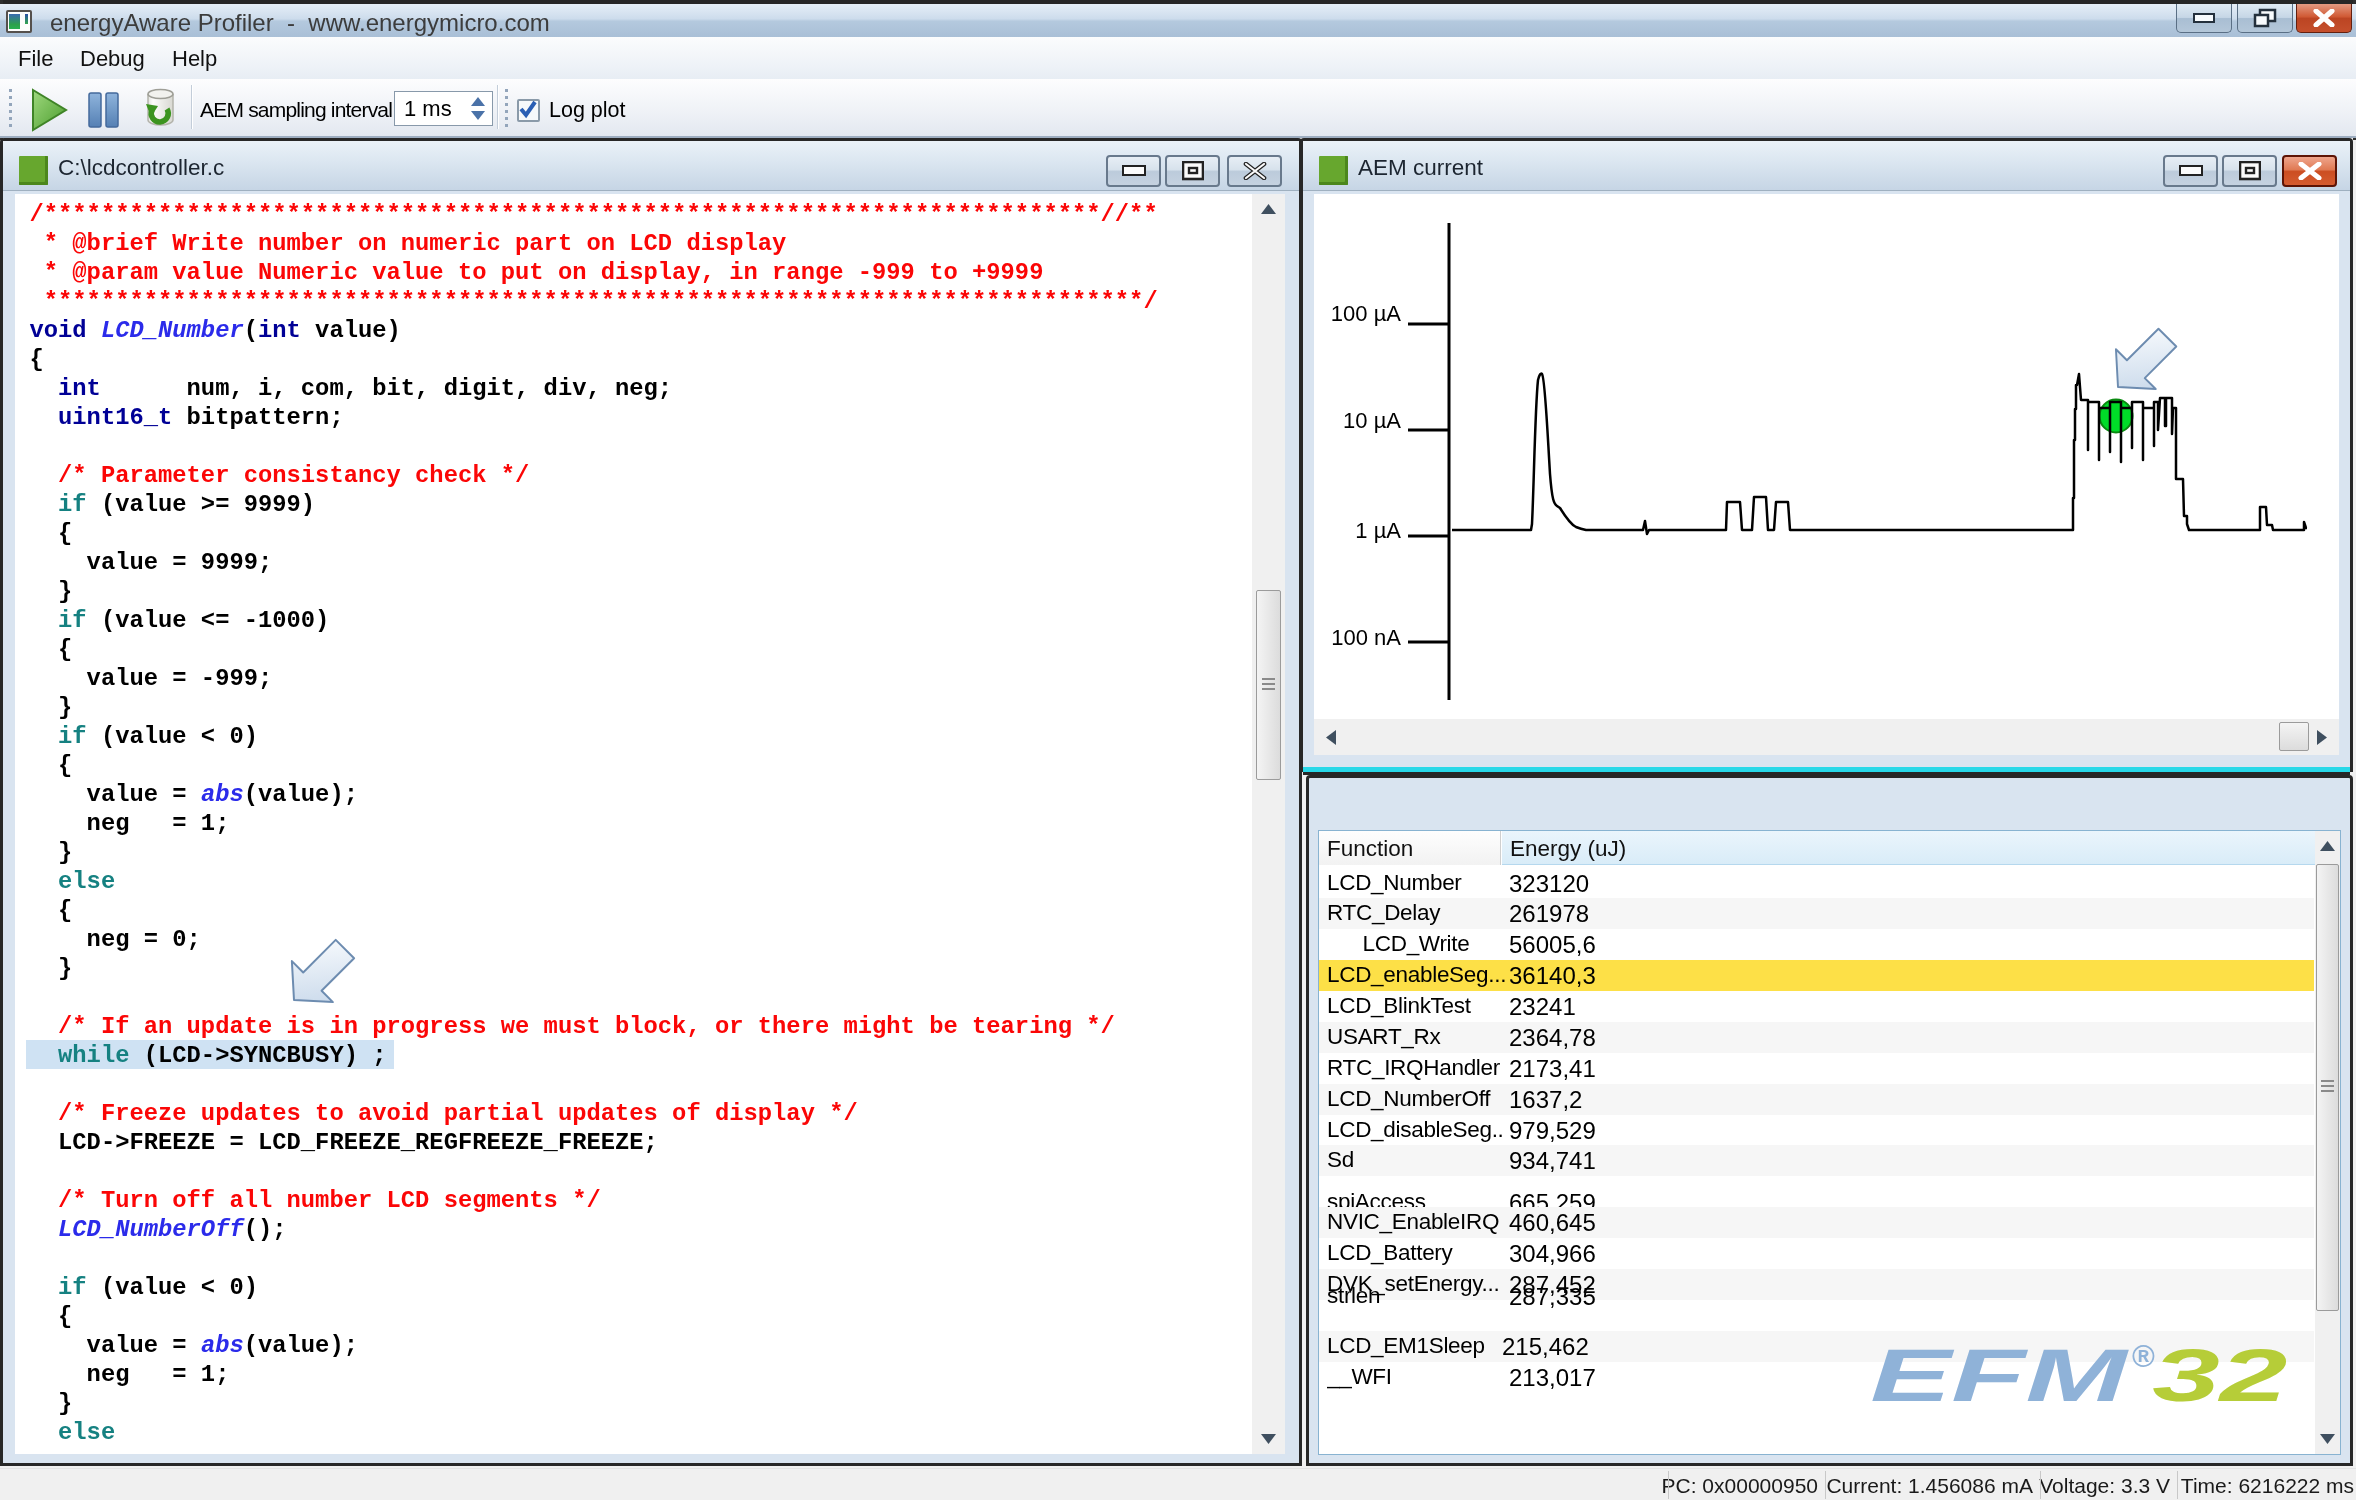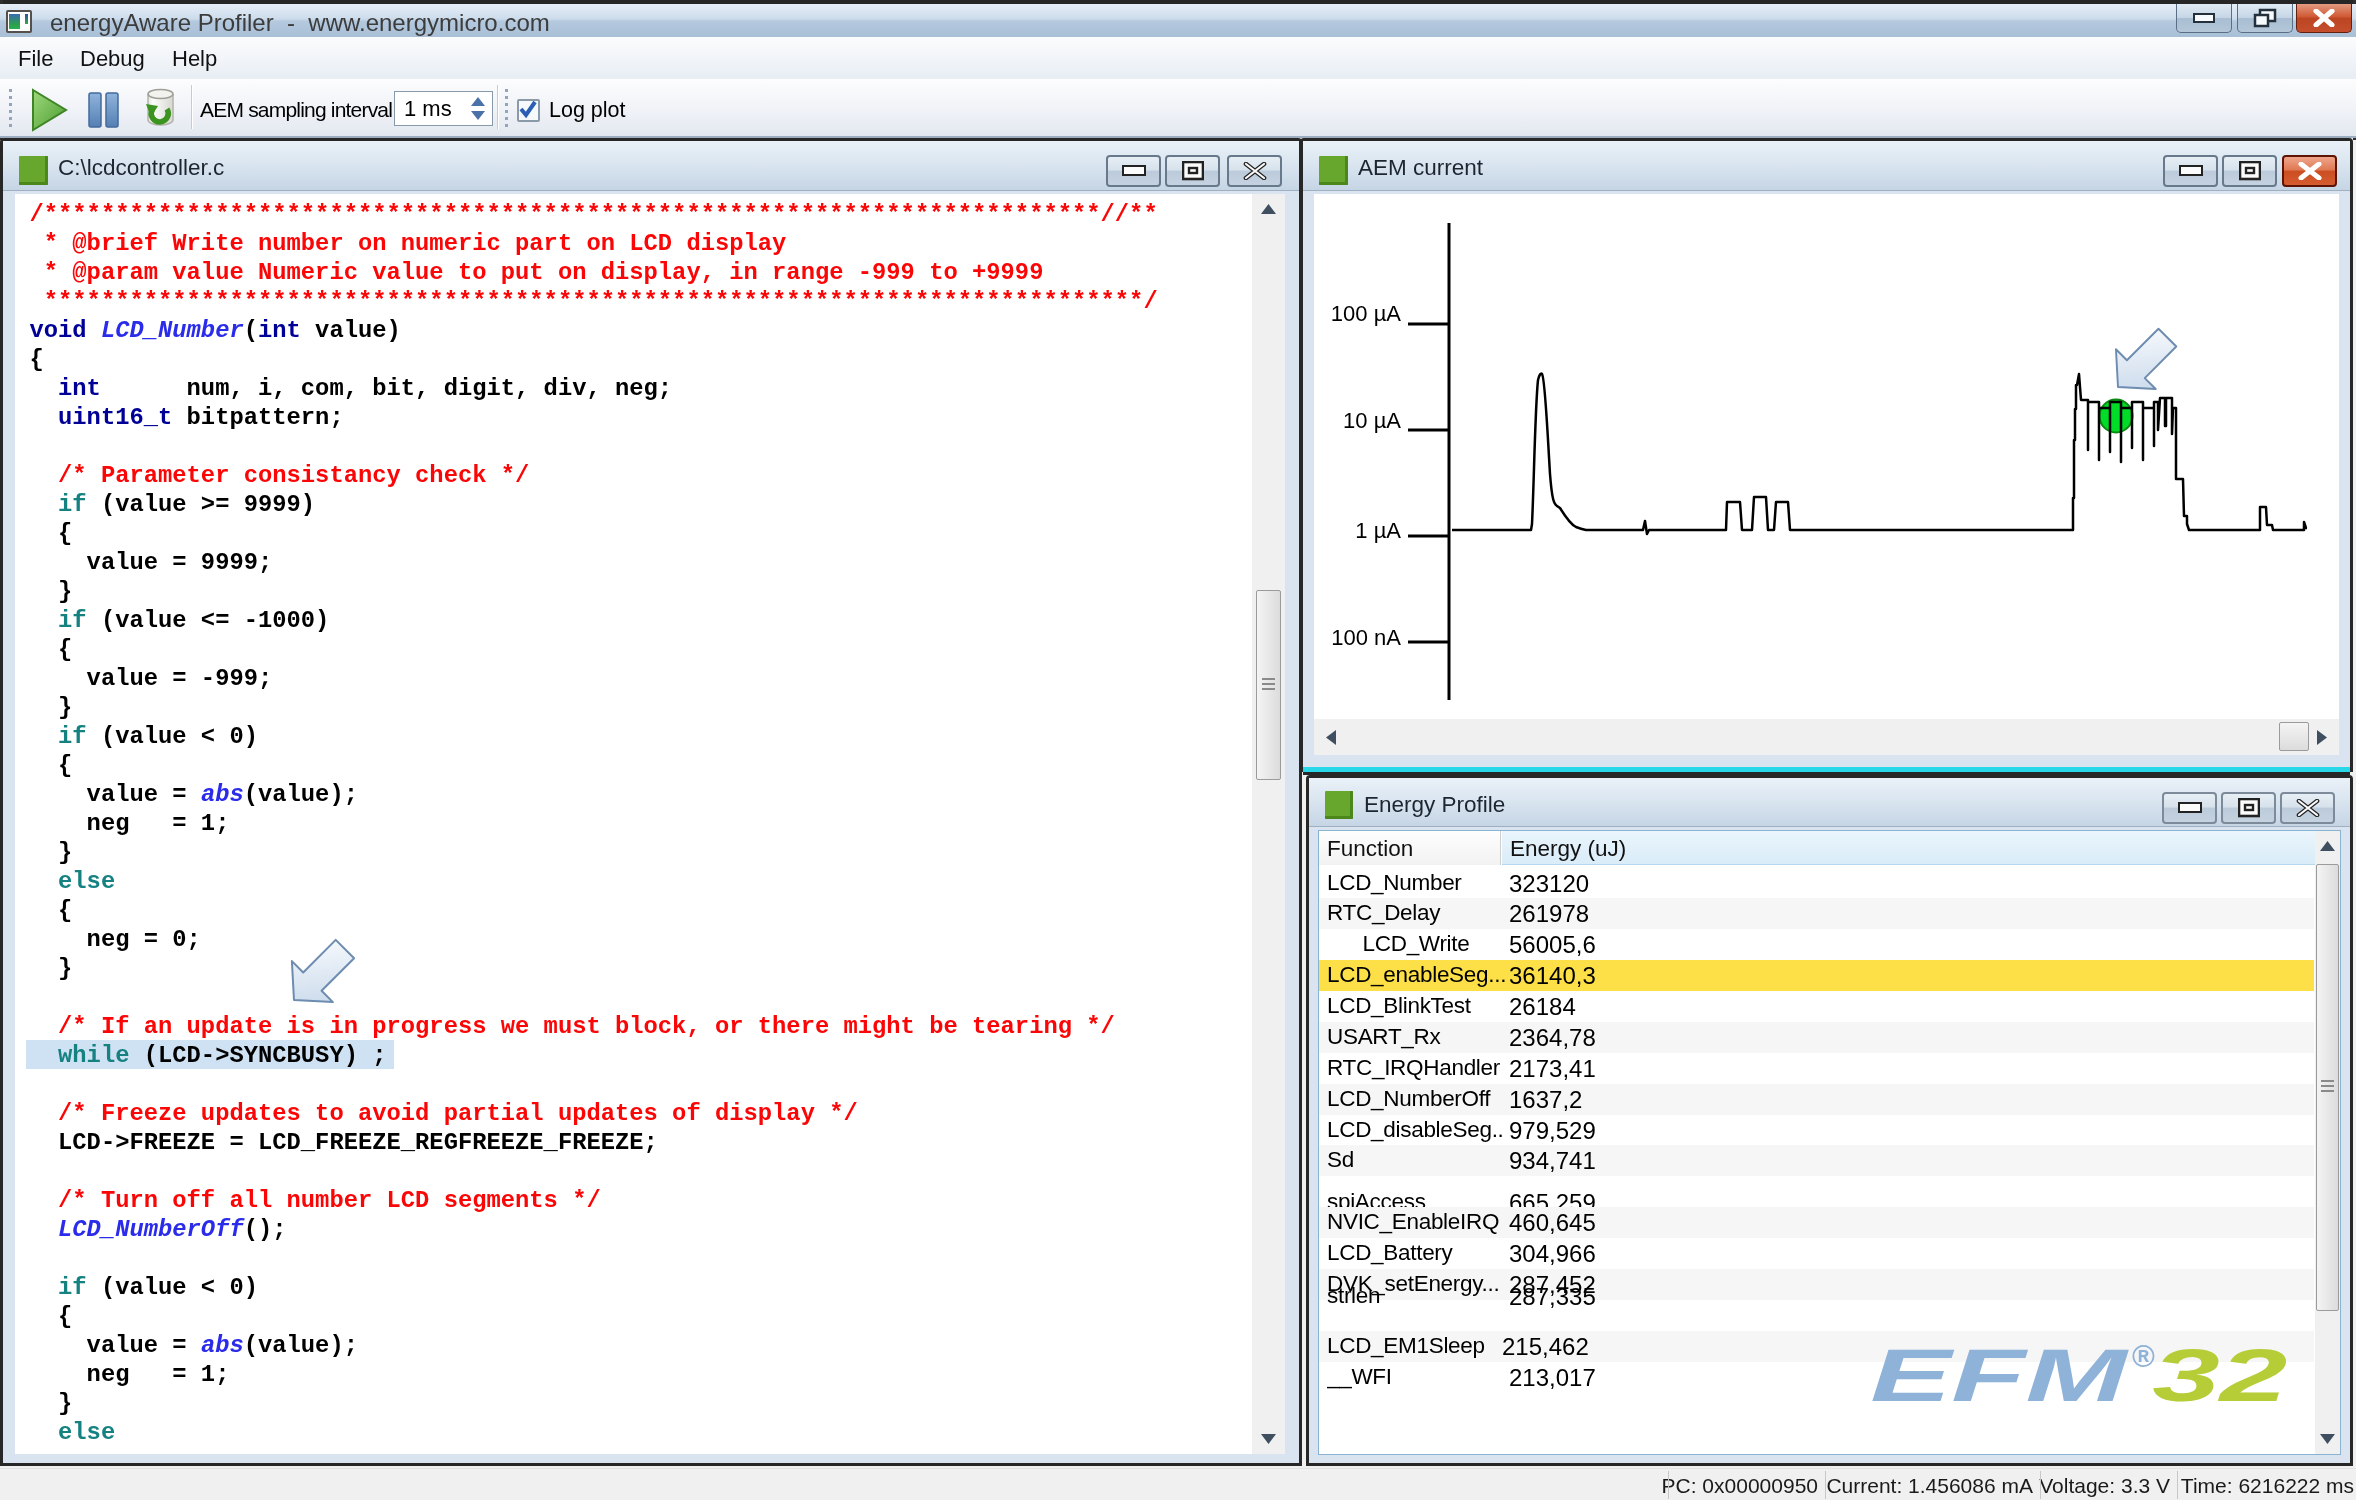--- a/index.html
+++ b/index.html
@@ -298,41 +298,20 @@
     <svg class="abs" style="right:5px;top:6px" width="25" height="25">
         <path d="M8 5 L18 12.5 L8 20 Z" fill="#3f4f5f"></path>
       </svg>
     <div class="abs" style="left:965px;top:3px;width:30px;height:29px;border:1px solid #9b9b9b;border-radius:2px;background:linear-gradient(#f4f4f4,#dcdcdc)"></div>
   </div>
   <div id="aemcyan"></div>
   <div id="aembot"></div>
 </div>
 
 <div class="win" id="enwin">
-  <div class="wtitle" style="height:49px">
-    <div class="wicon" style="top:13px;width:28px;height:28px"></div>
-    <div class="wtxt">Energy Profile</div>
-    <div class="wbtn" style="right:133px;border-color:#7d8a99">
-        <svg width="24" height="12">
-          <rect x="1" y="1" width="22" height="9" fill="#fbfbfb" stroke="#222" stroke-width="2"></rect>
-        </svg>
-      </div>
-    <div class="wbtn" style="right:74px;border-color:#7d8a99">
-        <svg width="22" height="20">
-          <rect x="1" y="1" width="20" height="17" fill="#fbfbfb" stroke="#222" stroke-width="2.6"></rect>
-          <rect x="7" y="7" width="8" height="5" fill="#fbfbfb" stroke="#222" stroke-width="2.4"></rect>
-        </svg>
-      </div>
-    <div class="wbtn" style="right:15px;border-color:#7d8a99">
-        <svg width="24" height="18">
-          <path d="M3 2 L21 16 M21 2 L3 16" stroke="#222" stroke-width="4.6" stroke-linecap="round"></path>
-          <path d="M3 2 L21 16 M21 2 L3 16" stroke="#fbfbfb" stroke-width="2.2" stroke-linecap="round"></path>
-        </svg>
-      </div>
-  </div>
   <div id="entable">
     <div class="enhead" style="left:0;width:182px;background:linear-gradient(#fefefe,#f2f2f2);border-right:1px solid #cfcfcf">
         <span style="position:absolute;left:8px;top:5px">Function</span>
       </div>
     <div class="enhead" style="left:183px;right:0;background:linear-gradient(#eaf5fc,#d9ecf8);border-bottom:1px solid #b5d8ee">
         <span style="position:absolute;left:8px;top:5px">Energy (uJ)</span>
       </div>
     <div id="enrows">
         <div class="enrow" style="top:36.5px;">
           <span class="nm">LCD_Number</span>
@@ -345,21 +324,21 @@
         <div class="enrow" style="top:98.3px;text-align:center;">
           <span class="nm">LCD_Write</span>
           <span style="left:190px;font-size:24px;letter-spacing:0">56005,6</span>
         </div>
         <div class="enrow" style="top:129.1px;background:#fde047;">
           <span class="nm">LCD_enableSeg...</span>
           <span style="left:190px;font-size:24px;letter-spacing:0">36140,3</span>
         </div>
         <div class="enrow" style="top:160.0px;">
           <span class="nm">LCD_BlinkTest</span>
-          <span style="left:190px;font-size:24px;letter-spacing:0">26184</span>
+          <span style="left:190px;font-size:24px;letter-spacing:0">23241</span>
         </div>
         <div class="enrow" style="top:190.9px;background:#f6f6f6;">
           <span class="nm">USART_Rx</span>
           <span style="left:190px;font-size:24px;letter-spacing:0">2364,78</span>
         </div>
         <div class="enrow" style="top:221.8px;">
           <span class="nm">RTC_IRQHandler</span>
           <span style="left:190px;font-size:24px;letter-spacing:0">2173,41</span>
         </div>
         <div class="enrow" style="top:252.7px;background:#f6f6f6;">

